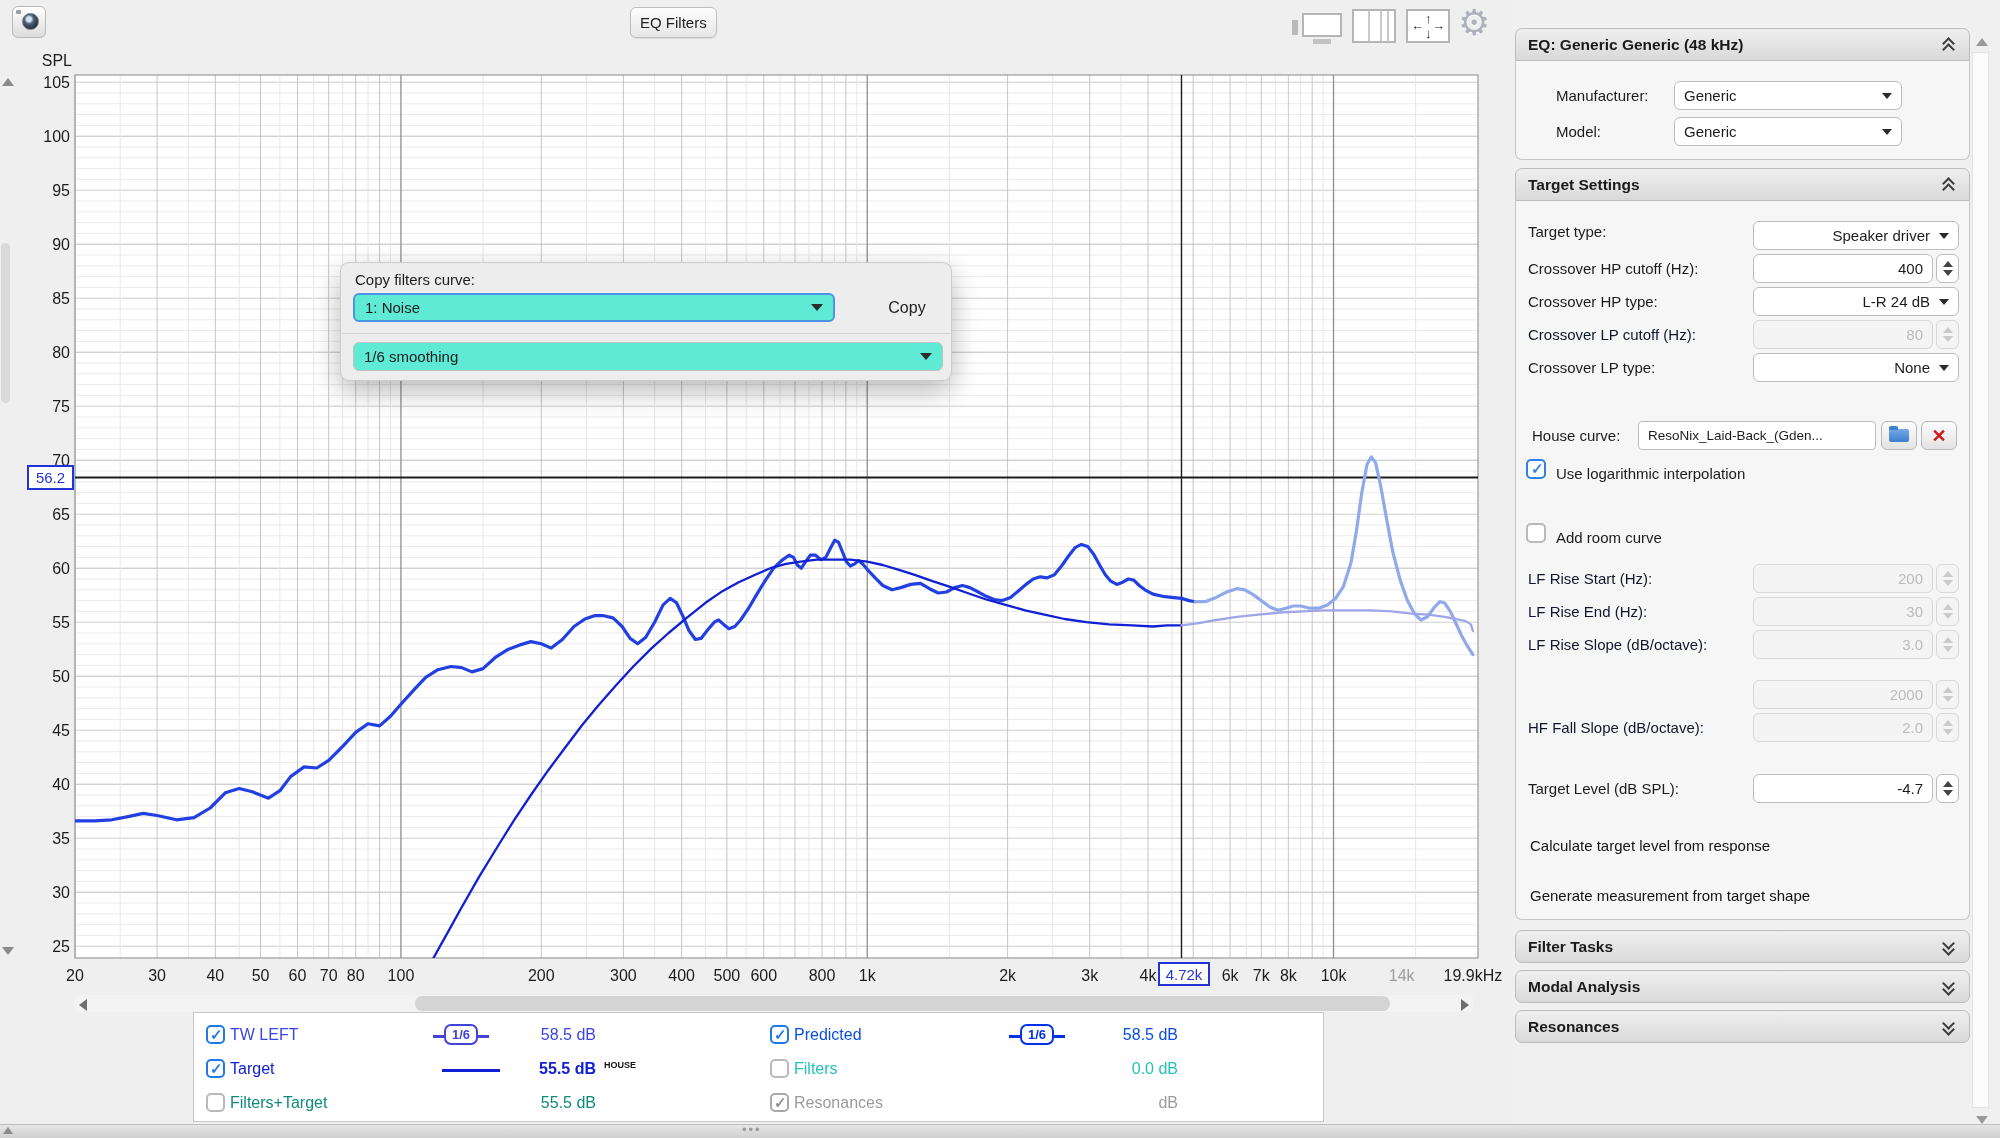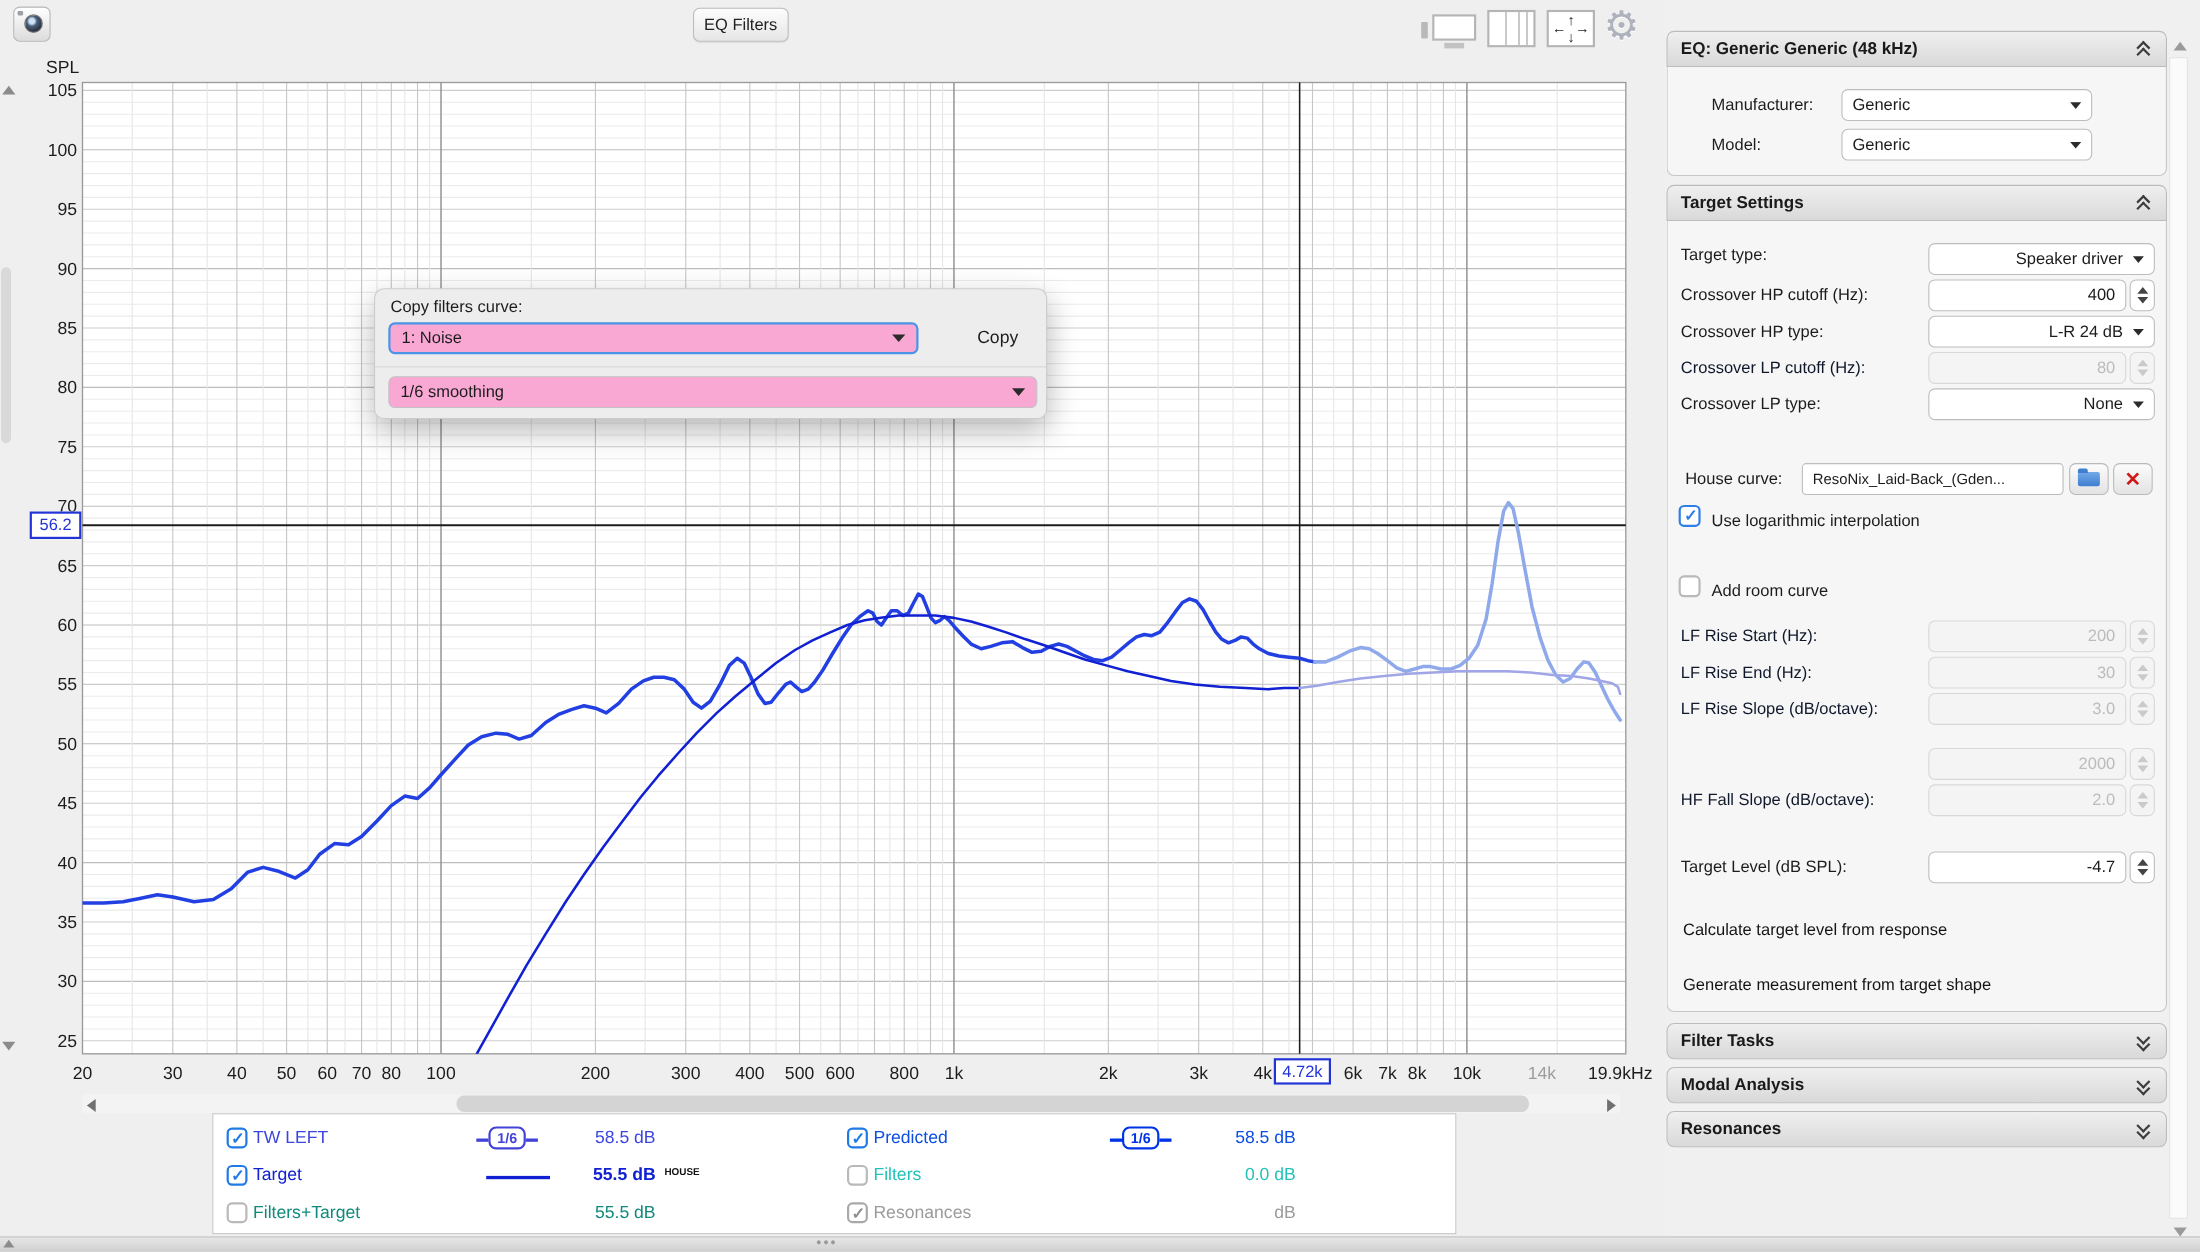--- a/index.html
+++ b/index.html
@@ -64,21 +64,21 @@
     border-radius:7px; padding:1px 6px; background:#fff; }
   .badge::before, .badge::after { content:""; position:absolute; top:9px; width:11px; height:2.5px; background:currentColor; }
   .badge::before { left:-13px; } .badge::after { right:-13px; }
   .lineswatch { position:absolute; top:10px; width:58px; height:3px; }
   .house-sup { position:absolute; font-size:9px; font-weight:bold; color:#111; top:1px; }
 
   
   #dialog { left:340px; top:262px; width:612px; height:119px; background:#ededed; border:1px solid #cccccc;
     border-radius:9px; box-shadow:0 10px 28px rgba(0,0,0,.28); }
   #dialog .dtitle { position:absolute; left:14px; top:8px; font-size:15px; color:#1d1d1d; }
-  .dd { position:absolute; background:#f9a8d4; border:1px solid #c2c2c2; border-radius:6px; display:flex; align-items:center; font-size:15px; }
+  .dd { position:absolute; background:#5eead4; border:1px solid #c2c2c2; border-radius:6px; display:flex; align-items:center; font-size:15px; }
   .dd .txt { padding:0 10px; white-space:nowrap; overflow:hidden; flex:1; }
   .dd .car { width:0; height:0; border-left:6px solid transparent; border-right:6px solid transparent;
     border-top:7px solid #2b2b2b; margin-right:10px; }
   #dlg-source { left:12px; top:30px; width:482px; height:29px; border:2px solid #4a93e6; }
   #dlg-copy { position:absolute; left:530px; top:30px; width:72px; height:29px; display:flex; align-items:center;
     justify-content:center; font-size:16px; color:#1d1d1d; }
   #dialog .dsep { position:absolute; left:0; top:70px; width:100%; height:1px; background:#d6d6d6; }
   #dlg-smooth { left:12px; top:79px; width:590px; height:29px; }
 
   

